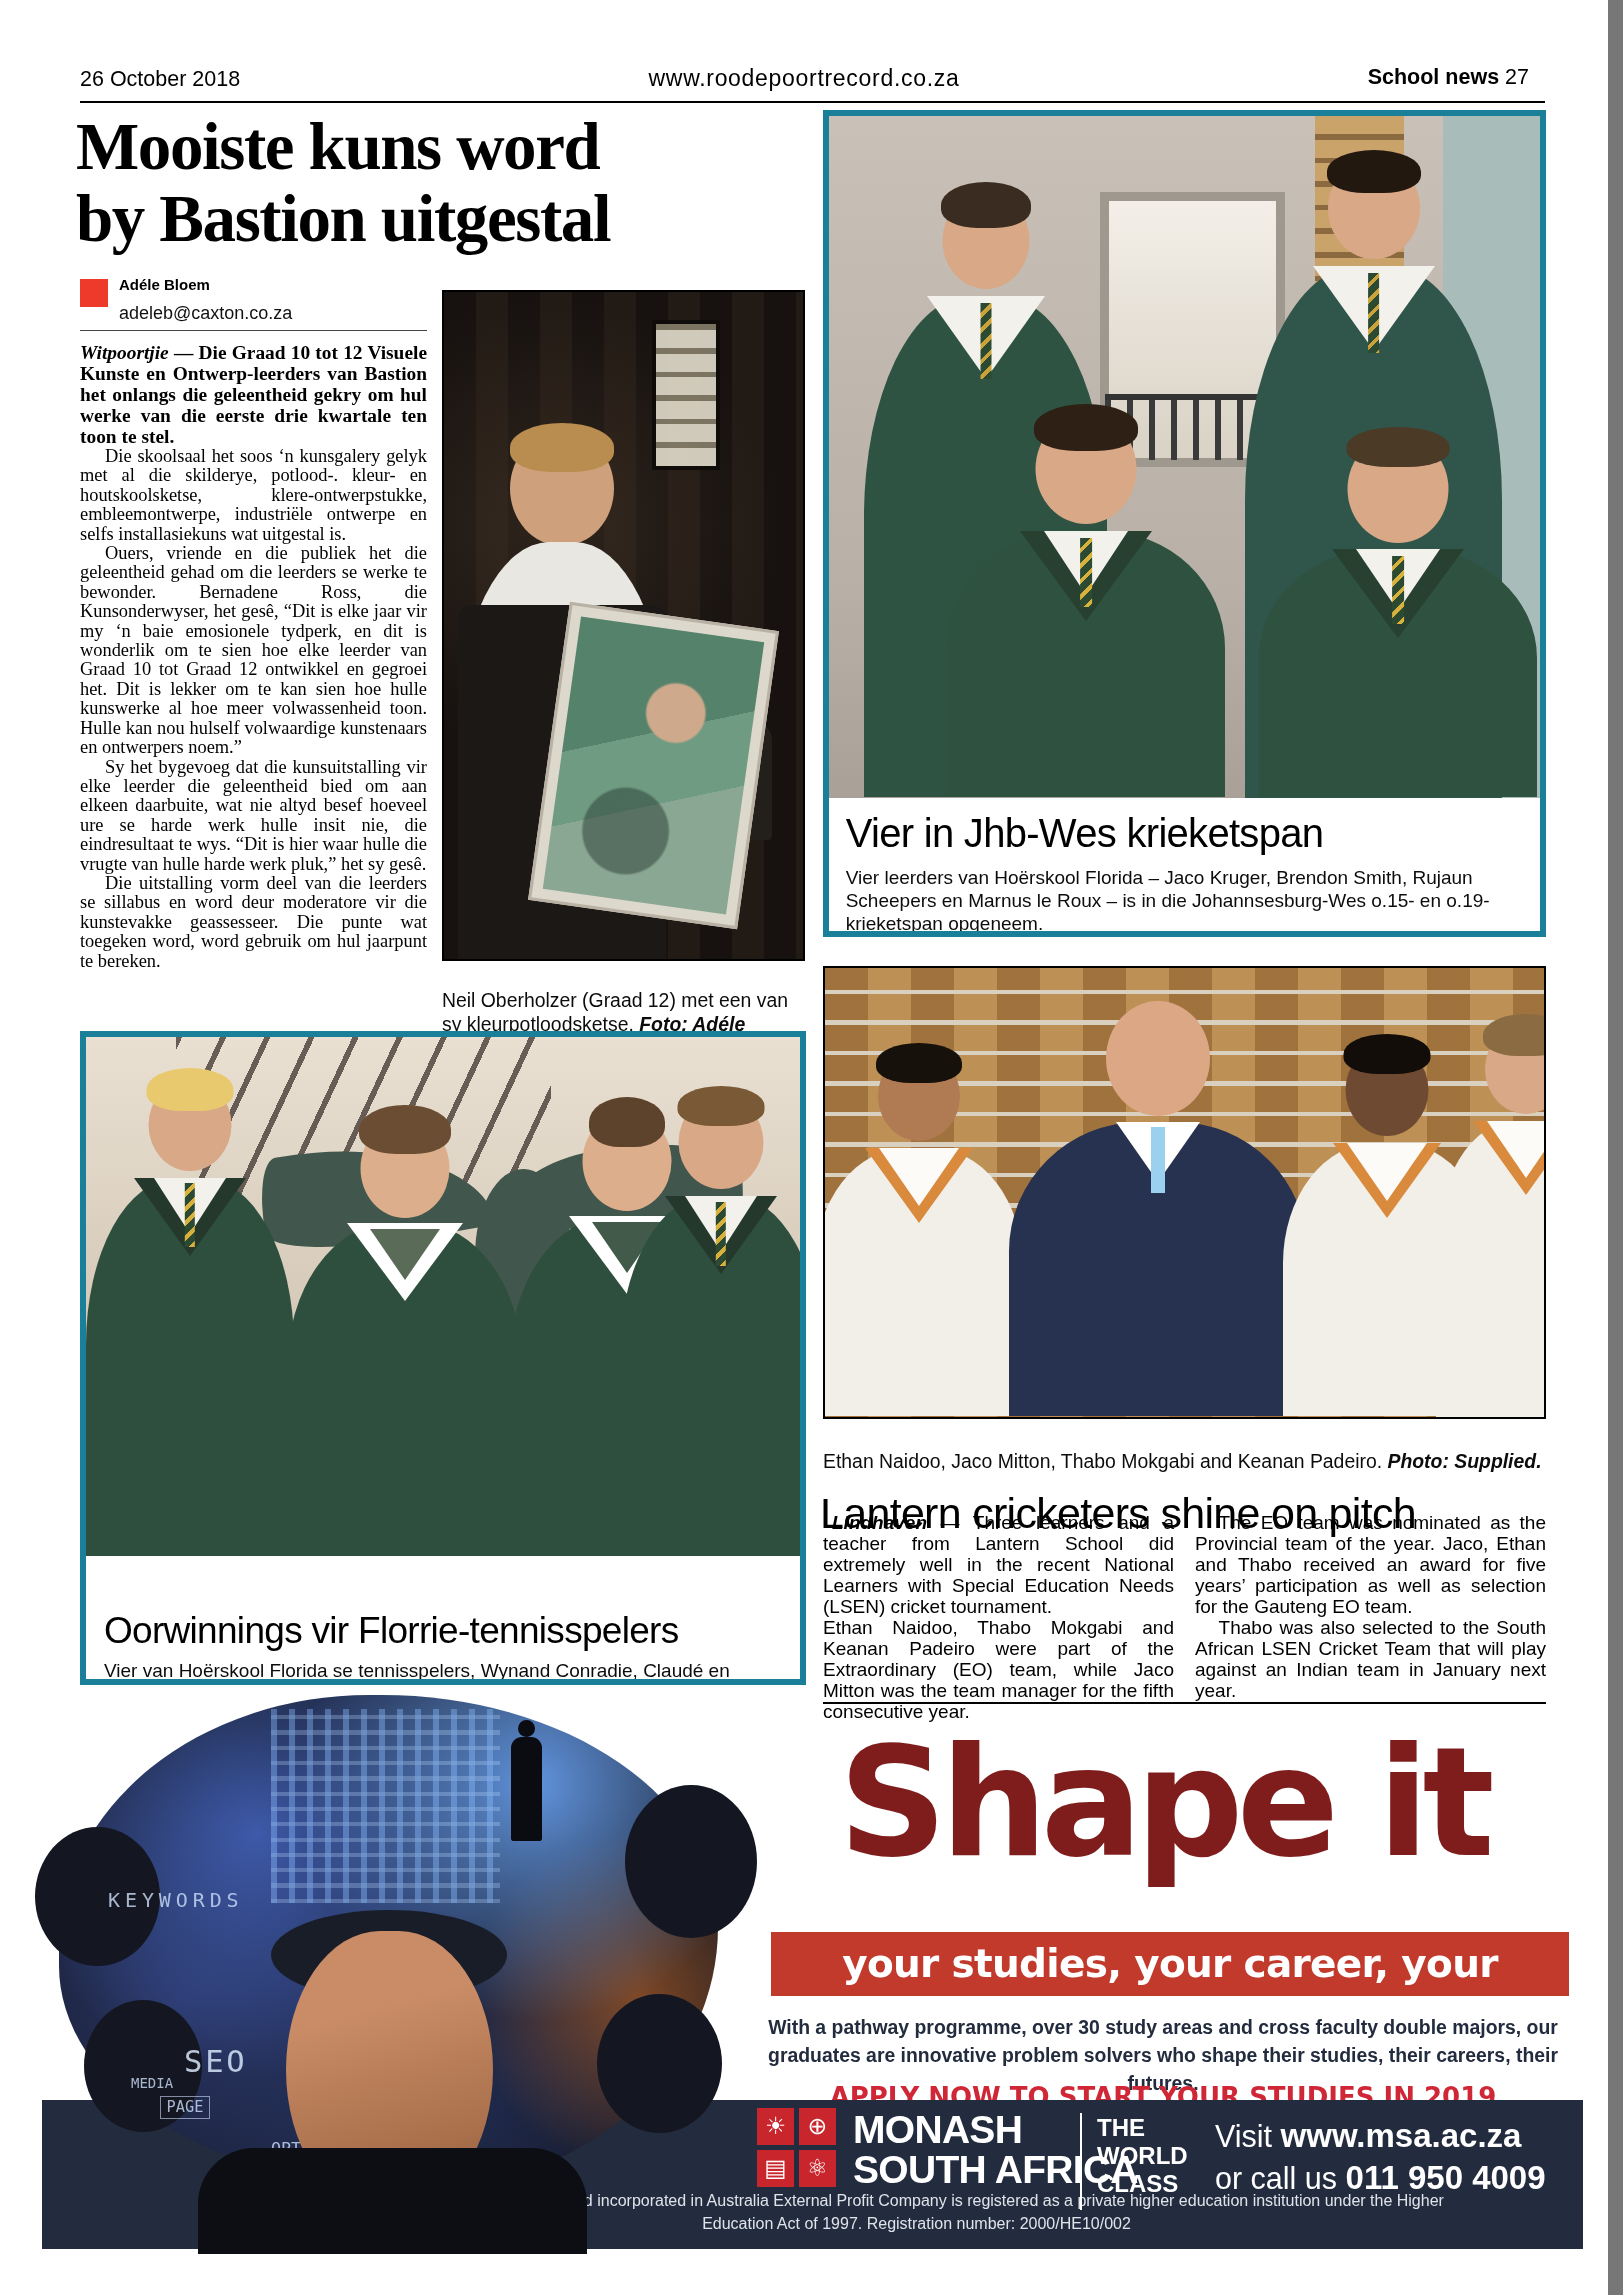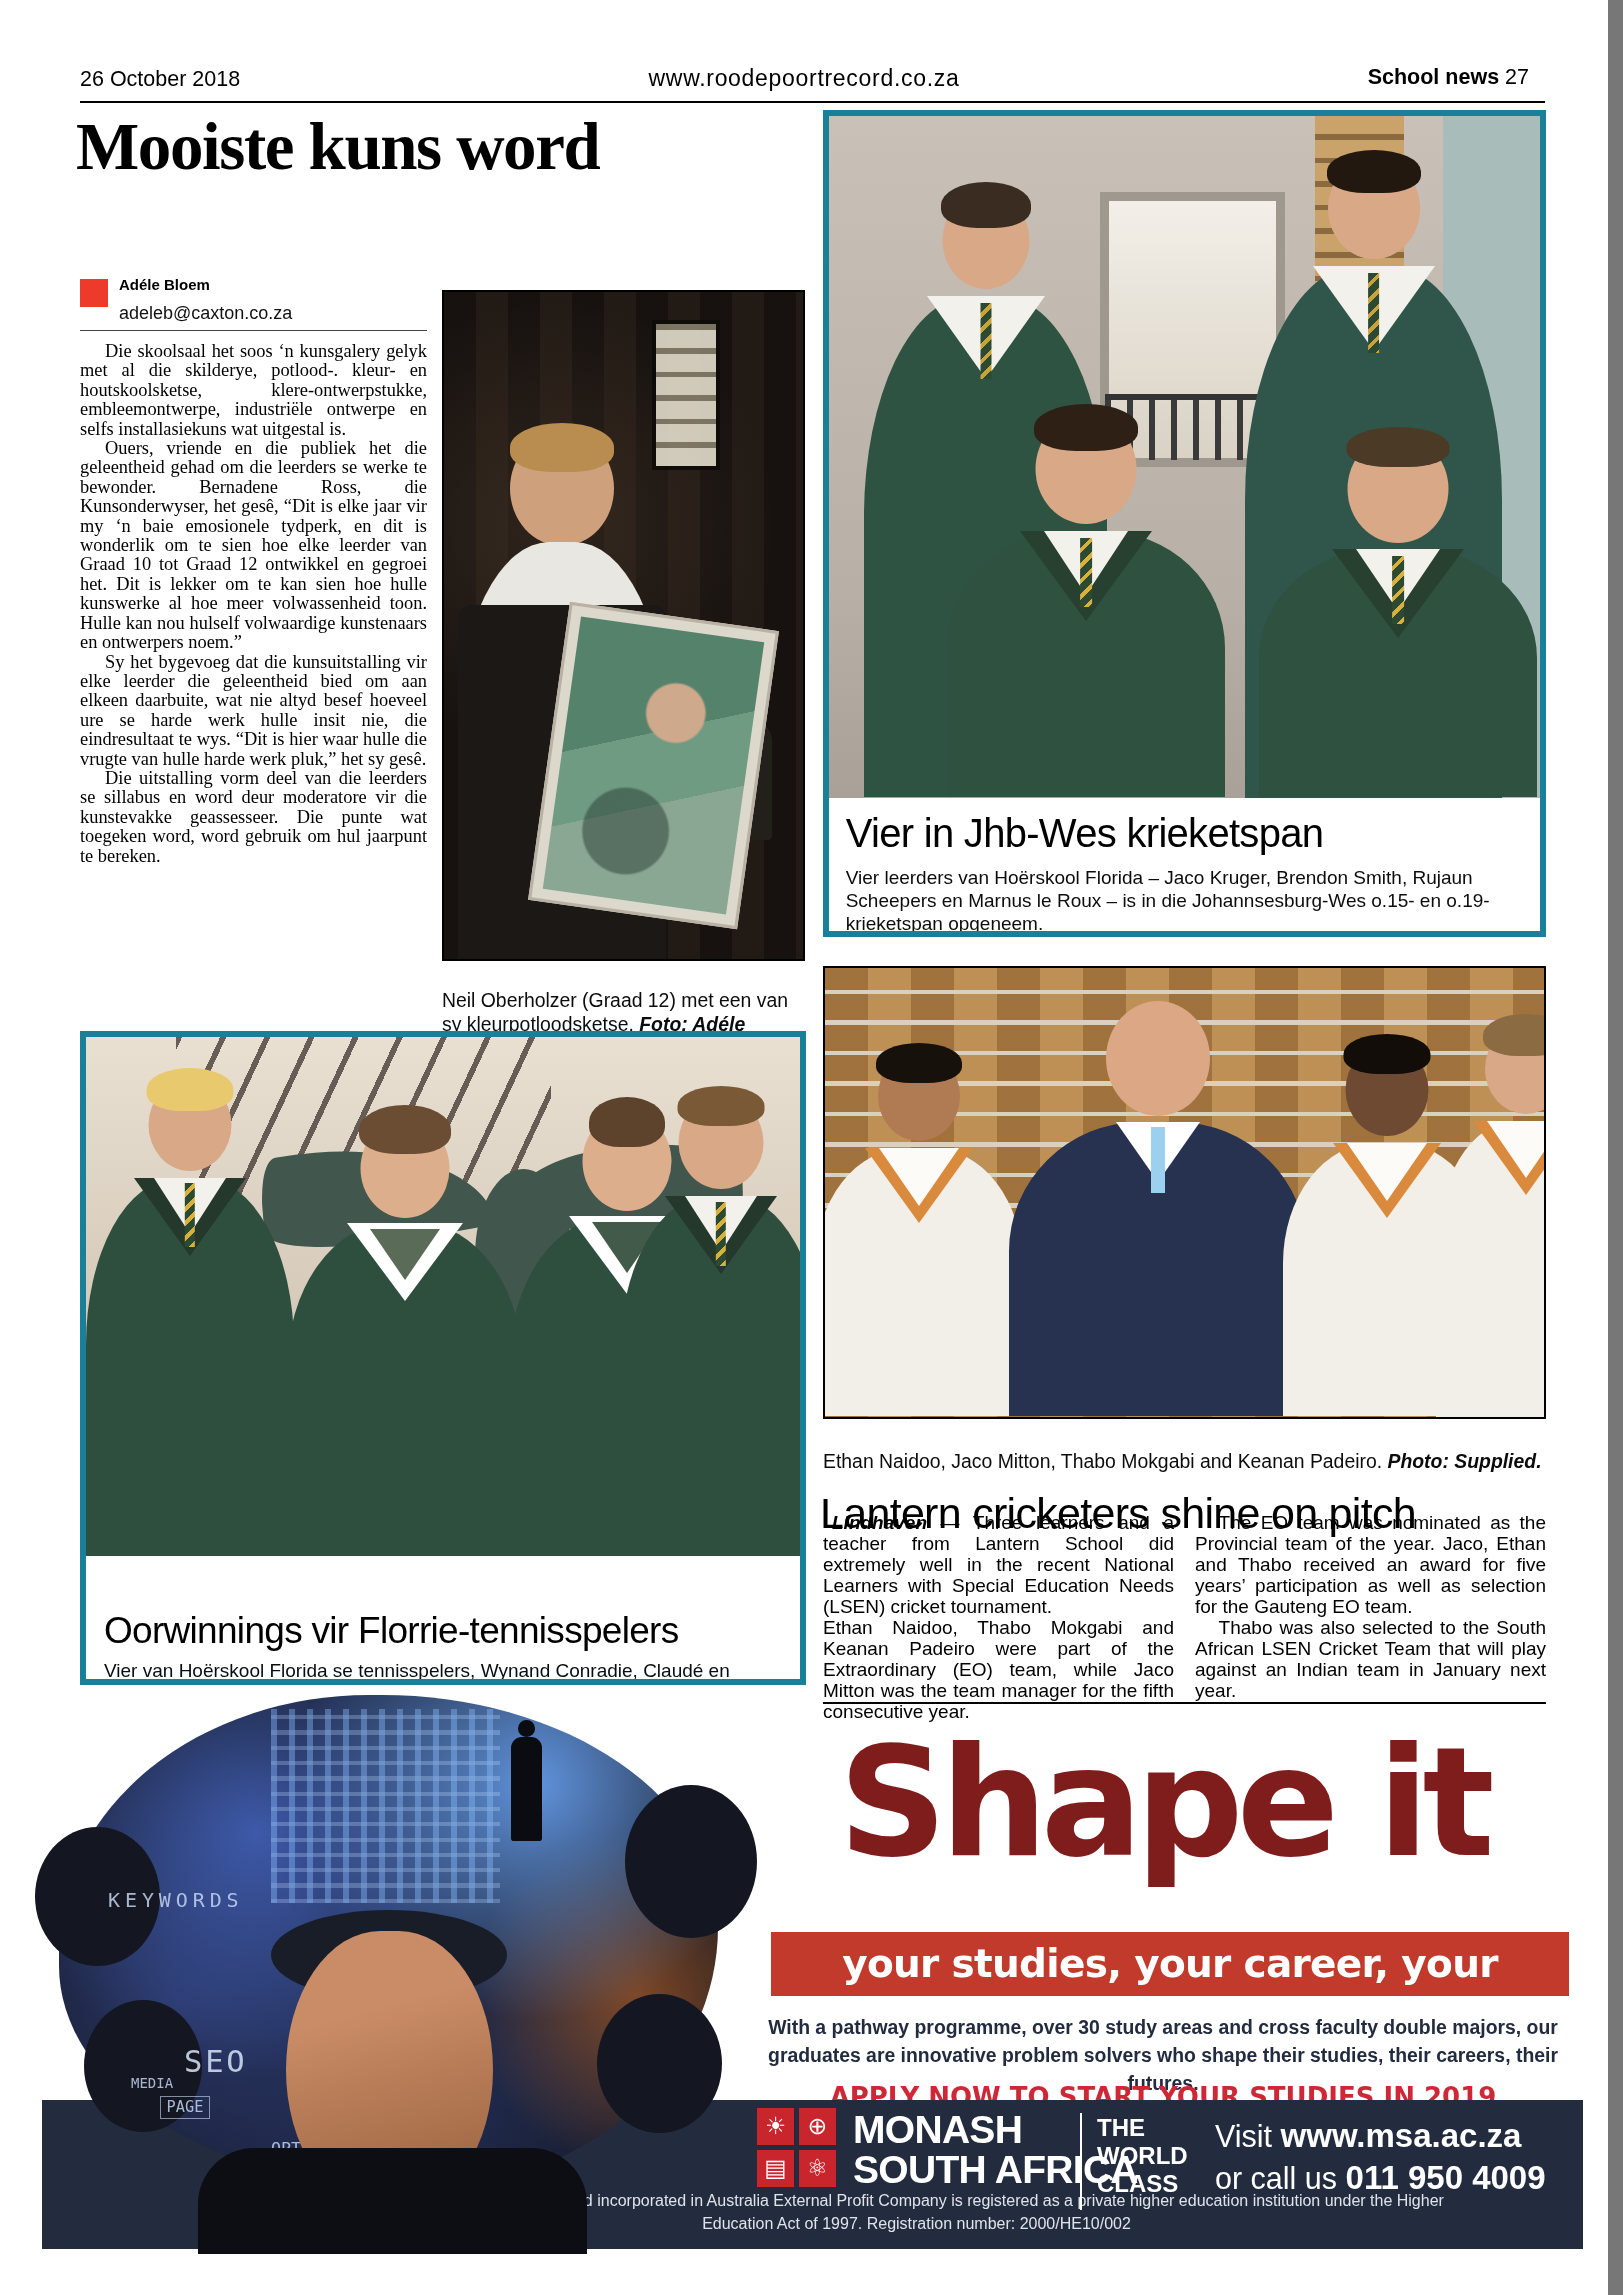--- a/index.html
+++ b/index.html
@@ -159,27 +159,29 @@
   <div class="abs" id="date">26 October 2018</div>
   <div class="abs" id="site">www.roodepoortrecord.co.za</div>
   <div class="abs" id="section">
     <span class="sec">School news</span>
     <span>27</span>
   </div>
   <div class="abs" id="toprule"></div>
 
   <div class="abs" id="headline">
     <div>Mooiste kuns word</div>
+    <div>by Bastion uitgestal</div>
   </div>
   <div class="abs" id="byline-sq"></div>
   <div class="abs" id="byline-name">Adéle Bloem</div>
   <div class="abs" id="byline-email">adeleb@caxton.co.za</div>
   <div class="abs" id="byline-rule"></div>
 
   <div class="abs" id="bodycol">
+    <p class="lead"><i>Witpoortjie</i><span> — </span><span>Die Graad 10 tot 12 Visuele Kunste en Ontwerp-leerders van Bastion het onlangs die geleentheid gekry om hul werke van die eerste drie kwartale ten toon te stel.</span></p>
     <p class="ind">Die skoolsaal het soos ‘n kunsgalery gelyk met al die skilderye, potlood-. kleur- en houtskoolsketse, klere-ontwerpstukke, embleemontwerpe, industriële ontwerpe en selfs installasiekuns wat uitgestal is.</p>
     <p class="ind">Ouers, vriende en die publiek het die geleentheid gehad om die leerders se werke te bewonder. Bernadene Ross, die Kunsonderwyser, het gesê, “Dit is elke jaar vir my ‘n baie emosionele tydperk, en dit is wonderlik om te sien hoe elke leerder van Graad 10 tot Graad 12 ontwikkel en gegroei het. Dit is lekker om te kan sien hoe hulle kunswerke al hoe meer volwassenheid toon. Hulle kan nou hulself volwaardige kunstenaars en ontwerpers noem.”</p>
     <p class="ind">Sy het bygevoeg dat die kunsuitstalling vir elke leerder die geleentheid bied om aan elkeen daarbuite, wat nie altyd besef hoeveel ure se harde werk hulle insit nie, die eindresultaat te wys. “Dit is hier waar hulle die vrugte van hulle harde werk pluk,” het sy gesê.</p>
     <p class="ind">Die uitstalling vorm deel van die leerders se sillabus en word deur moderatore vir die kunstevakke geassesseer. Die punte wat toegeken word, word gebruik om hul jaarpunt te bereken.</p>
   </div>
 
   <div class="abs frame" id="photo-neil">
     <div class="win" style="left:208px;top:28px;width:60px;height:142px;"></div>
     <div class="mq" style="left:229px;top:416px;width:40px;height:118px;background:#d8d2c6;opacity:.8;"></div>
     <div class="mq" style="left:285px;top:430px;width:43px;height:118px;background:#23201c;"></div>

